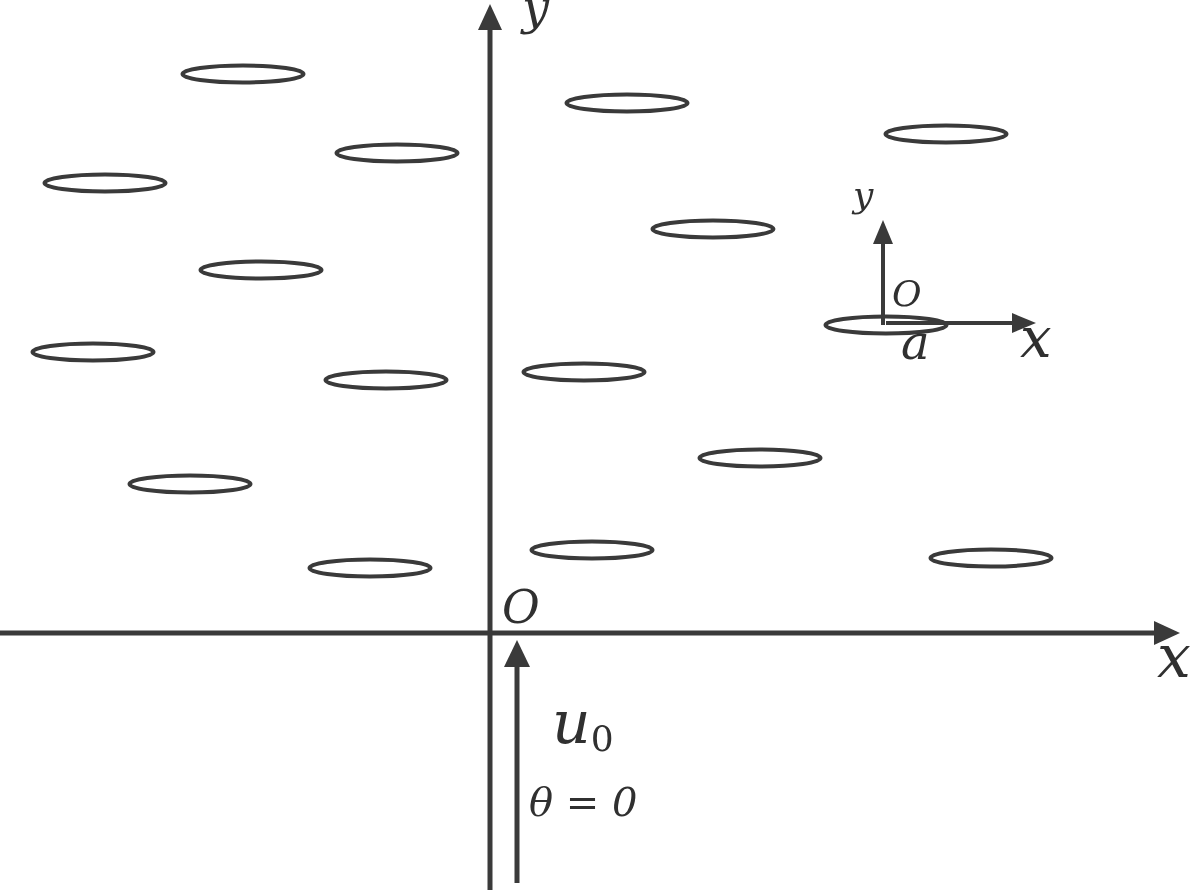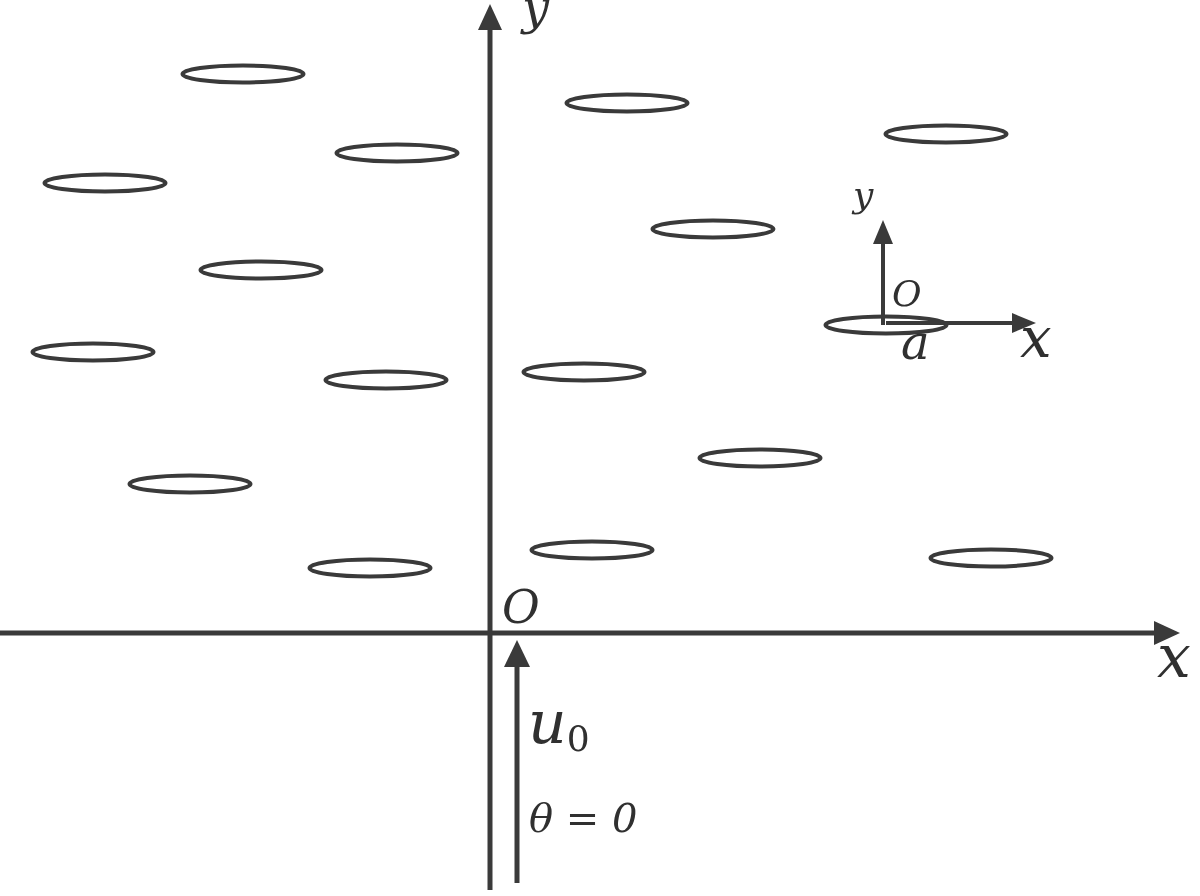--- a/index.html
+++ b/index.html
@@ -27,23 +27,23 @@
     position: absolute;
     line-height: 1;
     font-style: italic;
     color: #303030;
     white-space: nowrap;
     user-select: none;
   }
   .lbl-main-y   { left: 522px;  top: -17px;  font-size: 48px; }
   .lbl-main-x   { left: 1157px; top: 626px;  font-size: 60px; }
   .lbl-main-o   { left: 502px;  top: 584px;  font-size: 46px; }
-  .lbl-u0       { left: 528px;  top: 692px;  font-size: 60px; }
+  .lbl-u0       { left: 552px;  top: 692px;  font-size: 60px; }
   .lbl-u0 .sub  { font-size: 36px; font-style: normal; vertical-align: -8px; }
-  .lbl-theta    { left: 529px;  top: 782px;  font-size: 40px; margin-top: 16px; }
+  .lbl-theta    { left: 529px;  top: 782px;  font-size: 40px; }
   .lbl-inset-y  { left: 853px;  top: 177px;  font-size: 36px; }
   .lbl-inset-o  { left: 892px;  top: 276px;  font-size: 36px; }
   .lbl-inset-a  { left: 901px;  top: 318px;  font-size: 48px; }
   .lbl-inset-x  { left: 1020px; top: 310px;  font-size: 56px; }
 </style>
 </head>
 <body>
 
 <div class="stage">
 

